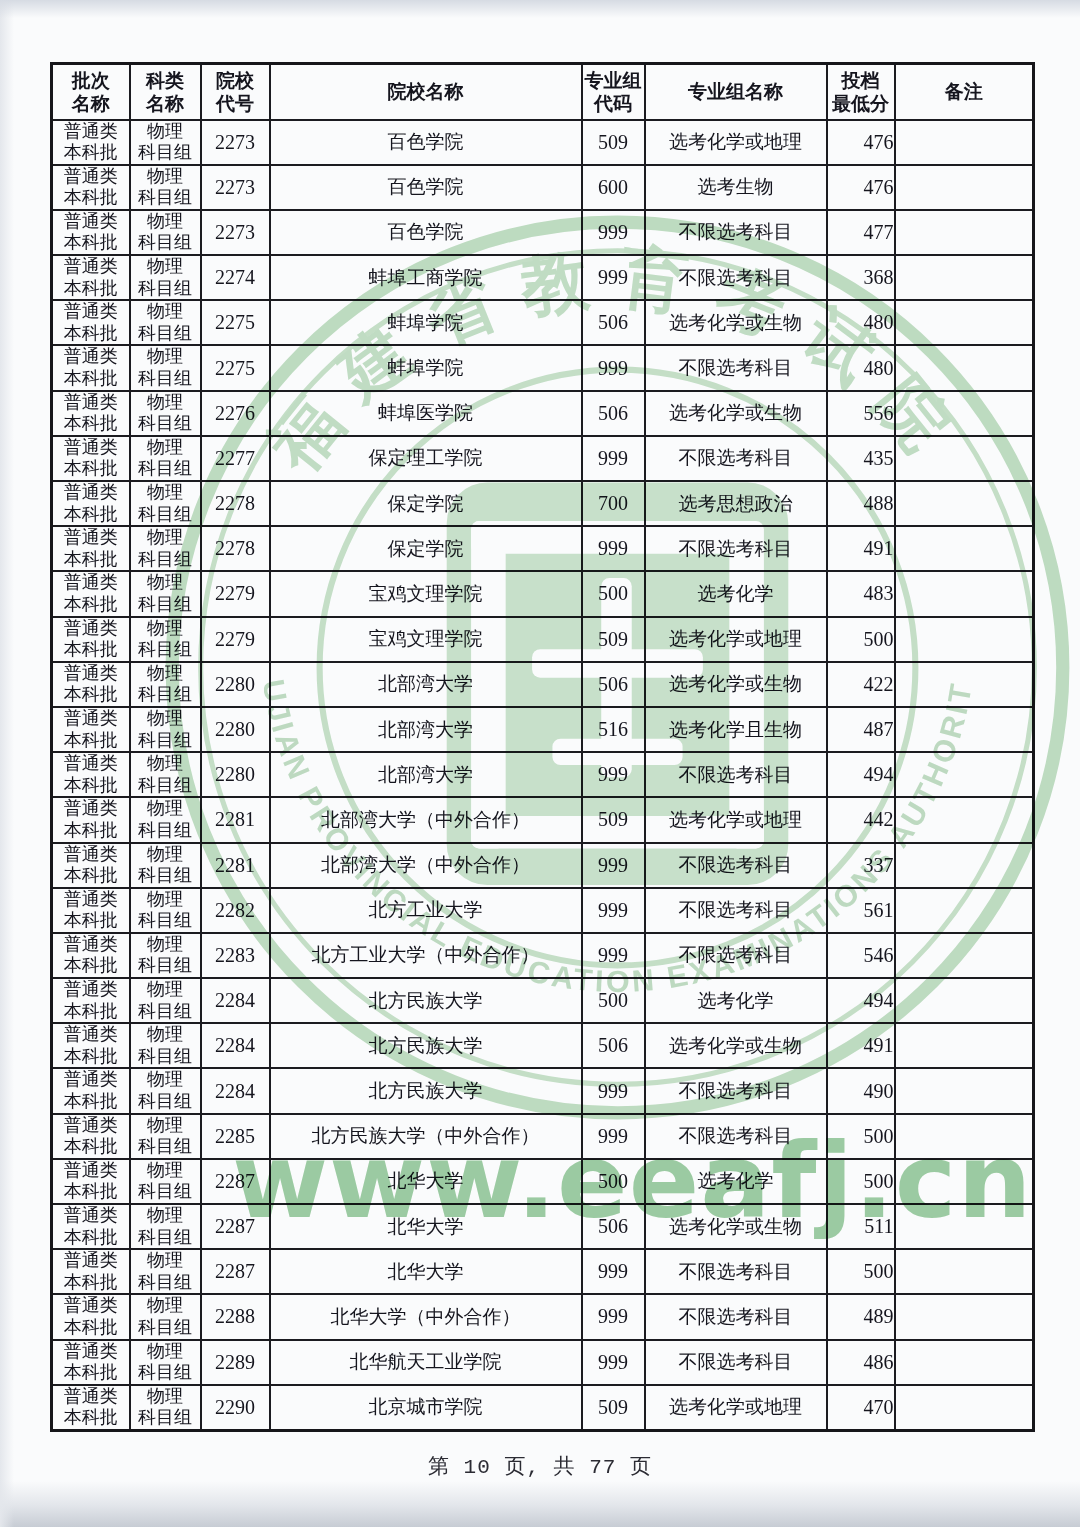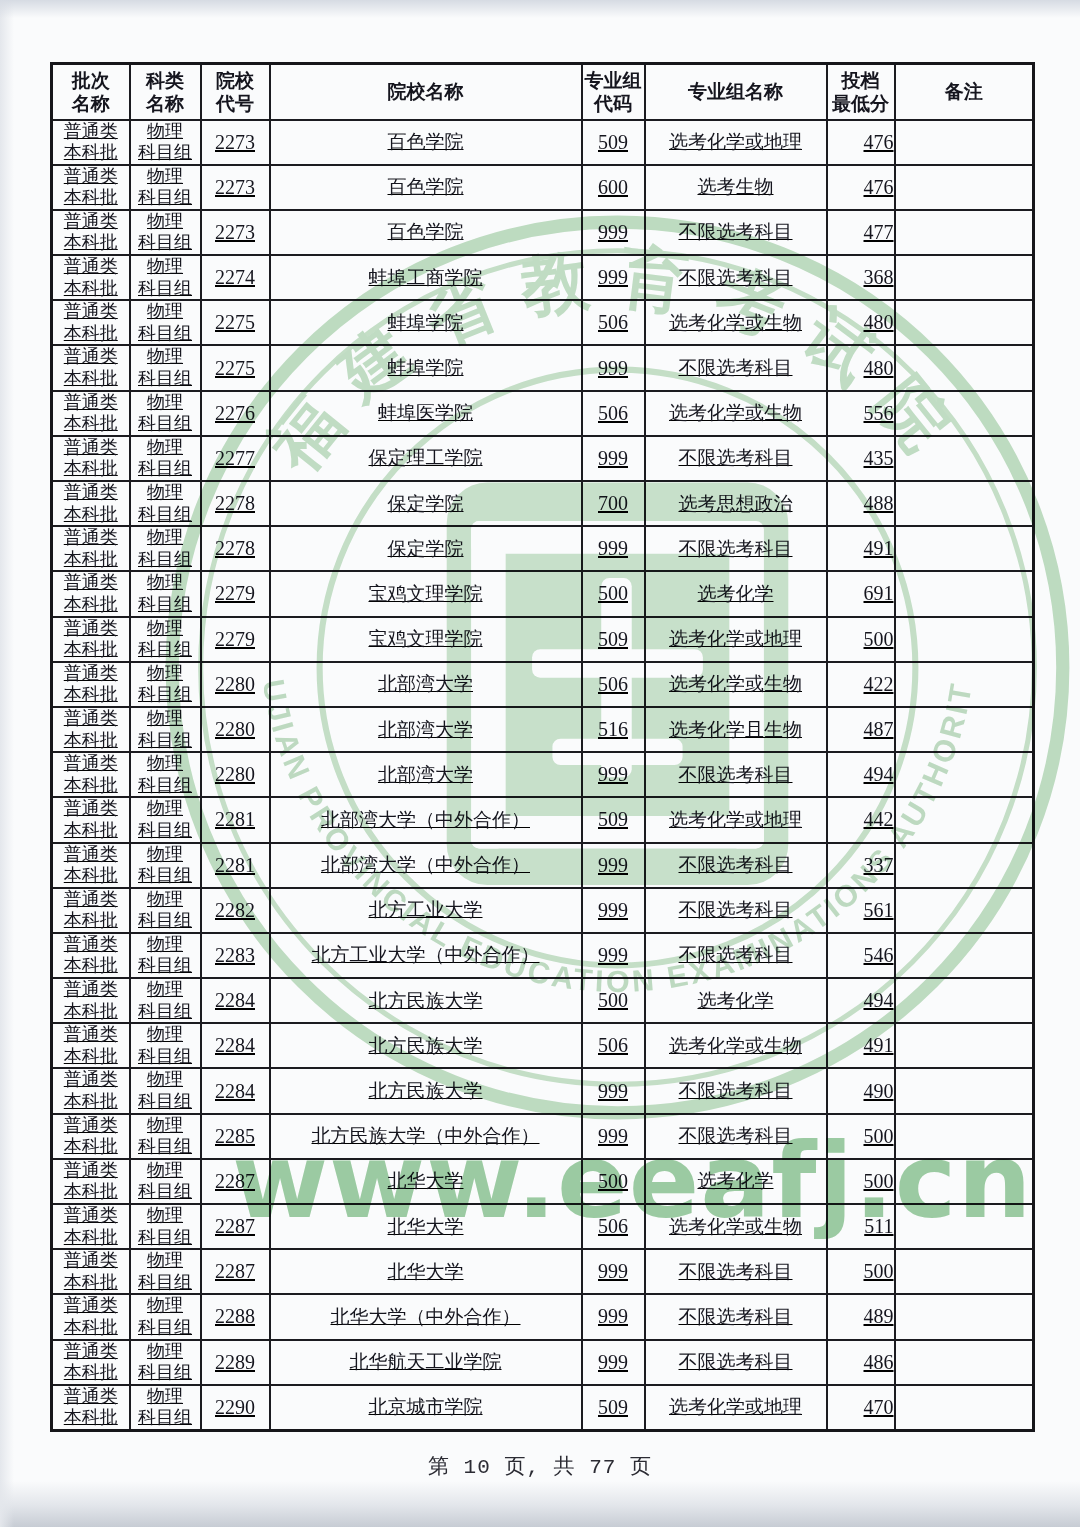--- a/index.html
+++ b/index.html
@@ -26,21 +26,21 @@
     position:absolute;left:50px;top:62px;width:982px;height:1370px;
     border-collapse:collapse;table-layout:fixed;z-index:1;
     background:transparent;
   }
   table.scores th,table.scores td{
     border:2px solid #1b1b20;color:#15151e;overflow:hidden;
     padding:0;vertical-align:middle;
   }
   table.scores{border:3px solid #16161a;}
   thead tr{height:56px;}
-  tbody tr{height:33px;text-decoration:underline;}
+  tbody tr{height:33px;}
   thead th{
     font-size:19px;font-weight:bold;text-align:center;
     white-space:pre-line;line-height:1.22;
   }
   td{font-size:19px;}
   td.c0,td.c1{white-space:pre-line;text-align:center;font-size:18px;line-height:1.2;}
   td.c2,td.c4{text-align:center;font-family:"Liberation Serif",serif;font-size:20px;}
   td.c3,td.c5{text-align:center;padding-left:10px;}
   td.c6{text-align:right;padding-right:3px;font-family:"Liberation Serif",serif;font-size:20px;}
   .footer{
@@ -236,21 +236,21 @@
         </tr>
         <tr>
           <td class="c0">普通类
 本科批</td>
           <td class="c1">物理
 科目组</td>
           <td class="c2">2279</td>
           <td class="c3">宝鸡文理学院</td>
           <td class="c4">500</td>
           <td class="c5">选考化学</td>
-          <td class="c6">691</td>
+          <td class="c6">483</td>
           <td class="c7"></td>
         </tr>
         <tr>
           <td class="c0">普通类
 本科批</td>
           <td class="c1">物理
 科目组</td>
           <td class="c2">2279</td>
           <td class="c3">宝鸡文理学院</td>
           <td class="c4">509</td>

